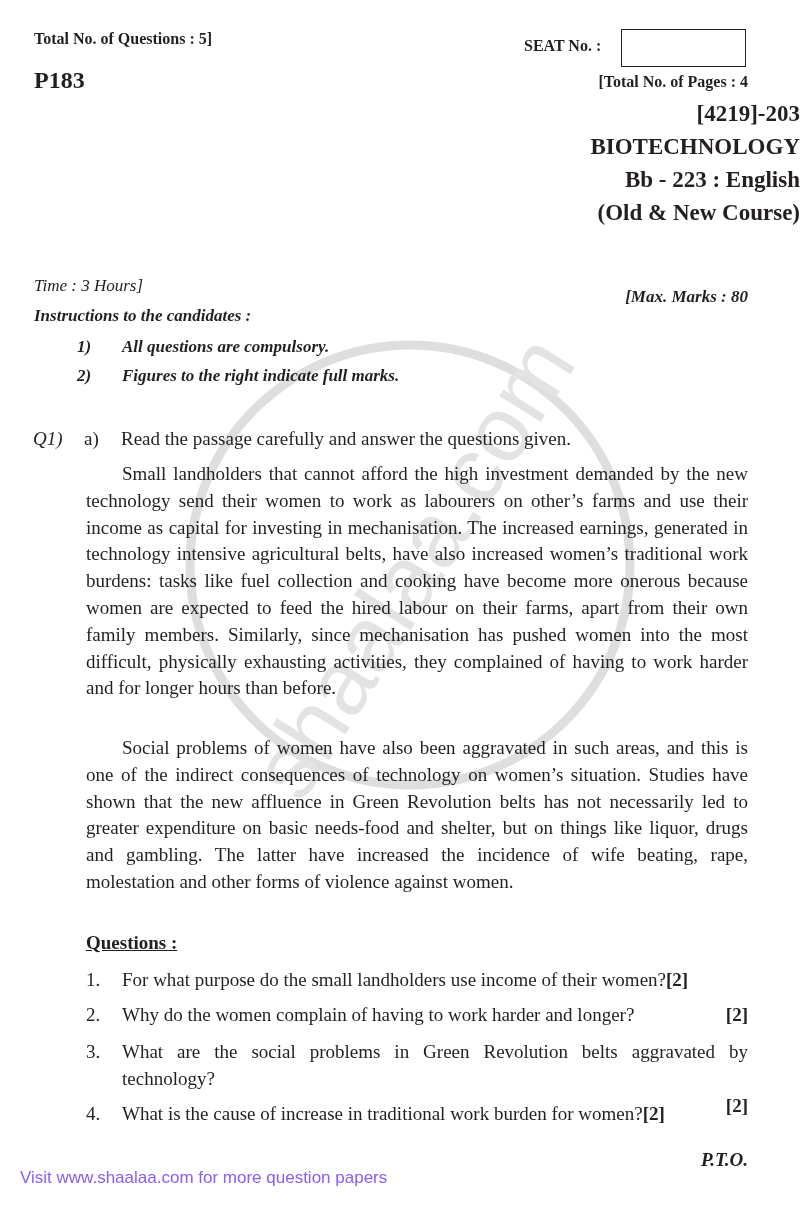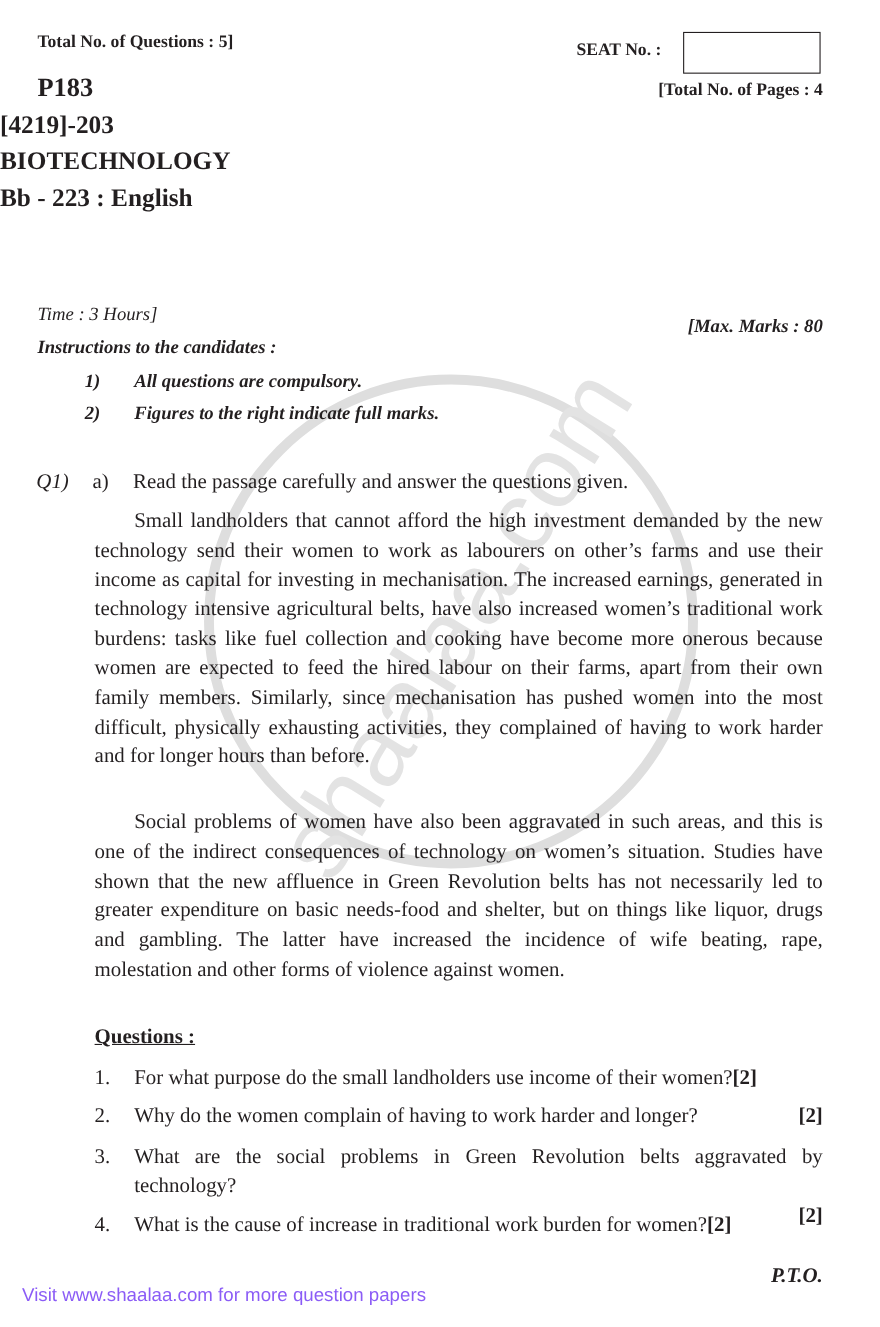--- a/index.html
+++ b/index.html
@@ -4,21 +4,21 @@
 <style>
   html, body { margin:0; padding:0; background:#fff; }
   body { width:800px; height:1206px; position:relative; overflow:hidden; font-family:"Liberation Serif", serif; color:#231f20; }
   .abs { position:absolute; }
   .hdr-bold { font-weight:bold; font-size:16px; }
   .top-left { left:34px; top:30px; }
   .seat-label { left:524px; top:37px; font-weight:bold; font-size:16px; }
   .seat-box { left:621px; top:29px; width:125px; height:38px; border:1.5px solid #231f20; box-sizing:border-box; }
   .paper-code { left:34px; top:67px; font-weight:bold; font-size:24px; }
   .pages { right:52px; top:73px; font-weight:bold; font-size:16px; }
-  .center-block { left:0; width:800px; top:97px; text-align:left; font-weight:bold; font-size:23px; line-height:33px; }
+  .center-block { left:0; width:800px; top:97px; text-align:right; font-weight:bold; font-size:23px; line-height:33px; }
   .center-block div { display:block; }
   .time { left:34px; top:276px; font-style:italic; font-weight:normal; font-size:17px; }
   .marks { right:52px; top:276px; font-style:italic; font-weight:bold; font-size:17px;margin-top:11px; }
   .instr-title { left:34px; top:306px; font-style:italic; font-weight:bold; font-size:17px; }
   .instr { left:77px; font-style:italic; font-weight:bold; font-size:17px; }
   .instr .num { display:inline-block; width:45px; }
   .q1-label { left:33px; top:428px; font-style:italic; font-weight:normal; font-size:19px; }
   .q1-a { left:84px; top:428px; font-size:19px; }
   .q1-a .t { position:absolute; left:37px; white-space:nowrap; }
   .passage { left:86px; width:662px; font-size:19px; line-height:26.8px; text-align:justify; }
@@ -44,20 +44,21 @@
 <div class="abs hdr-bold top-left">Total No. of Questions : 5]</div>
 <div class="abs seat-label">SEAT No. :</div>
 <div class="abs seat-box"><span></span></div>
 <div class="abs paper-code">P183</div>
 <div class="abs pages">[Total No. of Pages : 4</div>
 
 <div class="abs center-block">
   <div>[4219]-203</div>
   <div>BIOTECHNOLOGY</div>
   <div>Bb - 223 : English</div>
+  <div>(Old &amp; New Course)</div>
 </div>
 
 <div class="abs time">Time : 3 Hours]</div>
 <div class="abs marks">[Max. Marks : 80</div>
 
 <div class="abs instr-title">Instructions to the candidates :</div>
 <div class="abs instr" style="top:337px;">
   <span class="num">1)</span><span>All questions are compulsory.</span>
 </div>
 <div class="abs instr" style="top:366px;">

